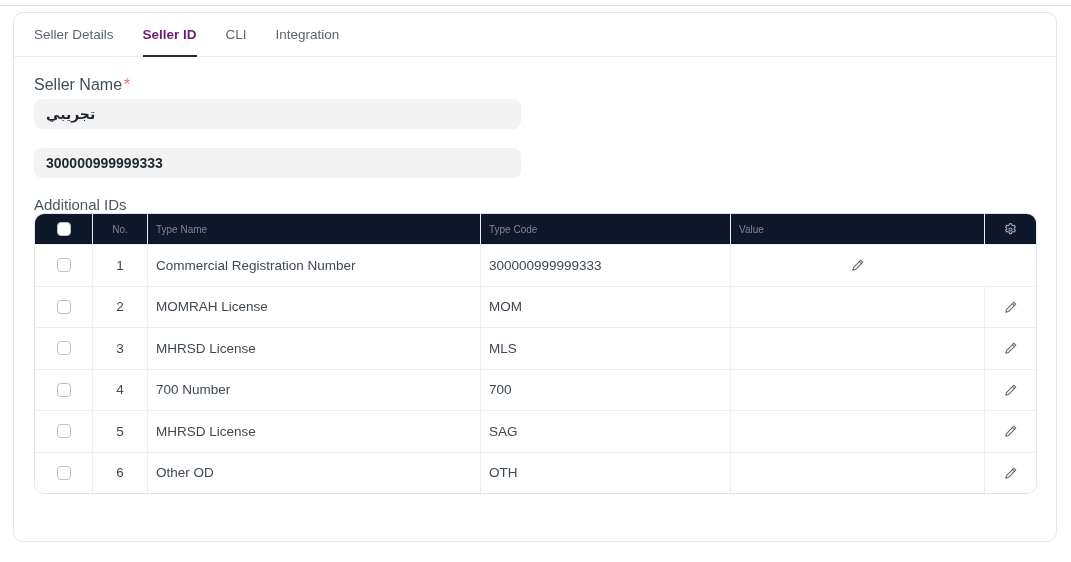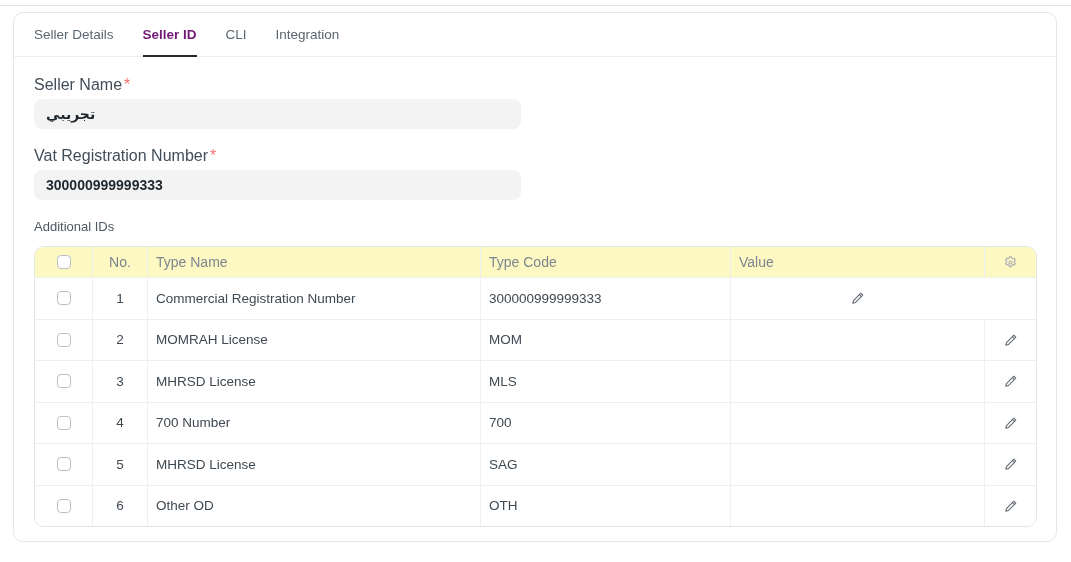--- a/index.html
+++ b/index.html
@@ -79,42 +79,41 @@
     padding: 0 12px;
     box-sizing: border-box;
     display: flex;
     align-items: center;
     font-size: 14px;
     font-weight: 700;
     color: #1f272e;
   }
   .field-group { margin-bottom: 19px; }
   .section-label {
-    font-size: 13px;
+    font-size: 15px;
     color: #4d5862;
     line-height: 16px;
-    margin-bottom: 11px;
   }
   .grid-table {
     width: 1003px;
     border: 1px solid #e3e6e8;
     border-radius: 10px;
     overflow: hidden;
     box-sizing: border-box;
     background: #fff;
   }
   .tr {
     display: grid;
     grid-template-columns: 57px 55px 333px 250px 254px 1fr;
   }
   .thead {
     height: 30px;
-    background: #fef9c3;
+    background: #0f172a;
     color: #7c8590;
-    font-size: 14px;
+    font-size: 10px;
   }
   .row {
     height: 40.5px;
     border-top: 1px solid #edeff1;
     font-size: 13.5px;
     color: #3f4952;
     background: #fff;
   }
   .td {
     display: flex;
@@ -165,23 +164,20 @@
   <div class="content">
 
     <div class="field-group">
       <div class="field-label">
         <span>Seller Name</span><span class="required">*</span>
       </div>
       <div class="input-box">تجريبي</div>
     </div>
 
     <div class="field-group">
-      <div class="field-label">
-        <span>Vat Registration Number</span><span class="required">*</span>
-      </div>
       <div class="input-box">300000999999333</div>
     </div>
 
     <div class="section-label">Additional IDs</div>
 
     <div class="grid-table">
       <div class="tr thead">
         <div class="td td-center">
           <span class="checkbox"></span>
         </div>

